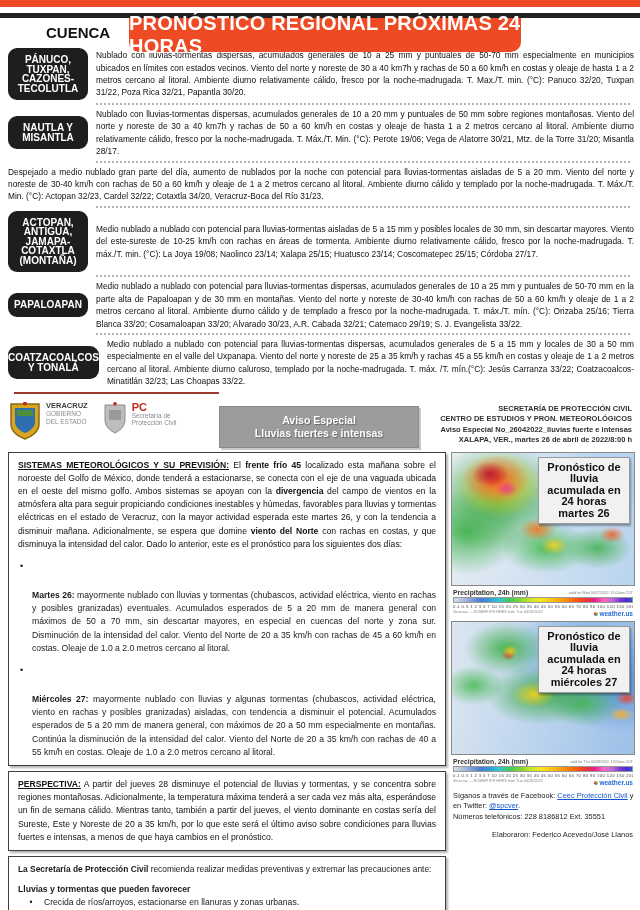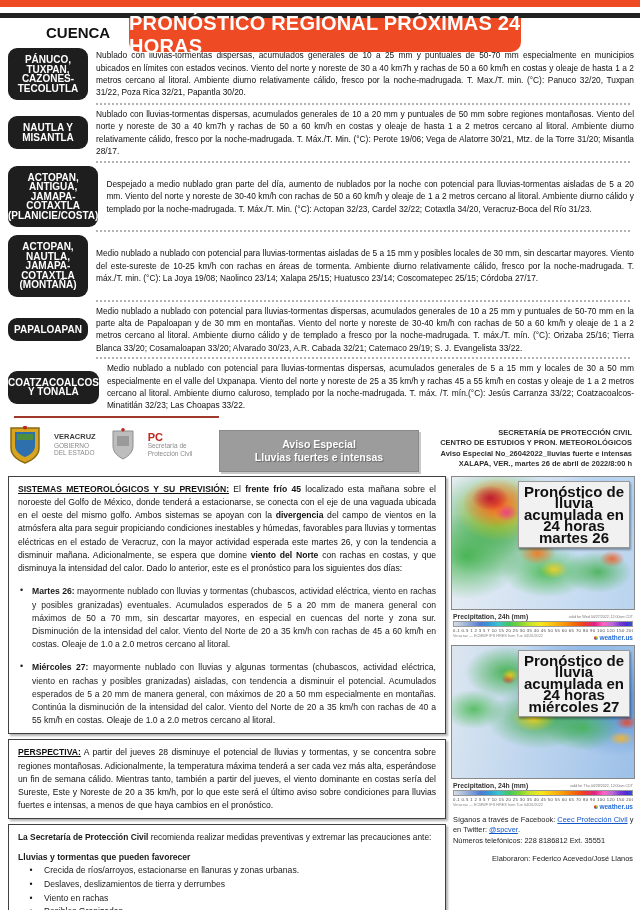--- a/index.html
+++ b/index.html
@@ -21,40 +21,40 @@
   .region-row { display:flex; align-items:center; gap:8px; padding:2px 0; }
   .region-label { flex:0 0 80px; background:#1e1e1e; color:#fff; border-radius:9px;
     font-size:10px; font-weight:bold; text-align:center; padding:7px 0; line-height:9.5px; }
   .region-text { flex:1; font-size:8.35px; line-height:12.4px; text-align:justify; color:#111; }
   .dotted-div { border-top:2px dotted #b3b3b3; margin:1px 4px 1px 88px; }
   .maroon-line { width:205px; height:2px; background:#9e392b; margin:2px 0 0 6px; }
 
   
   .aviso-band { display:flex; align-items:flex-start; padding:6px 8px 2px 8px; gap:6px; }
   .logo-wrap { display:flex; gap:14px; flex:0 0 205px; padding-top:2px; }
-  .logo { display:flex; gap:12px; align-items:center; }
+  .logo { display:flex; gap:4px; align-items:flex-start; }
   .logo-txt1 { font-size:7.5px; font-weight:bold; color:#3c3c3c; line-height:8.5px; }
   .logo-txt2 { font-size:6.5px; color:#8a8a8a; line-height:7.5px; }
   .pc-big { font-size:11px; font-weight:bold; color:#c0271d; line-height:10px; }
   .gray-box { flex:0 0 200px; background:#9c9c9c; border:1px solid #8a8a8a;
     box-shadow:2px 2px 0 #c9c9c9; padding:7px 4px; margin-top:6px; }
   .gray-box div { color:#fff; font-weight:bold; font-size:10.5px; text-align:center; line-height:13px;
     text-shadow:1px 1px 1px rgba(90,90,90,.8); }
   .aviso-meta { flex:1; text-align:right; font-size:7.5px; font-weight:bold; color:#2f2f2f;
     line-height:10.5px; padding-top:4px; }
 
   
   .main { display:flex; gap:5px; padding:2px 5px 0 8px; }
   .left-col { flex:1; min-width:0; }
   .panel { border:1.6px solid #404040; box-shadow:2px 2px 2px rgba(0,0,0,.3); background:#fff;
     padding:6px 9px; margin-bottom:5px; }
   .body-txt { font-size:8.6px; line-height:13.2px; text-align:justify; color:#111; }
   .blt { display:flex; margin-top:10px; }
   .blt-mark { flex:0 0 14px; padding-left:2px; font-size:9px; }
-  .blt-body { flex:1; font-size:8.6px; line-height:13.2px; text-align:justify; }
+  .blt-body { flex:1; font-size:8.6px; line-height:13.2px; text-align:justify;margin-top:28px; }
   .persp-head { font-weight:bold; text-decoration:underline; }
   .rec-line { font-size:8.4px; line-height:12px; }
   .favor-head { font-weight:bold; font-size:8.6px; margin-top:9px; }
   .favor-list { margin-top:2px; }
   .favor-item { display:flex; font-size:8.6px; line-height:13.6px; }
   .favor-item .m { flex:0 0 26px; text-align:center; }
   b.inl { font-weight:bold; }
 
   
   .right-col { flex:0 0 184px; display:flex; flex-direction:column; }
@@ -84,23 +84,23 @@
       radial-gradient(ellipse 16px 10px at 96% 58%, rgba(235,70,40,.9), rgba(235,70,40,0) 70%),
       radial-gradient(ellipse 18px 10px at 93% 70%, rgba(247,180,38,.9), rgba(247,180,38,0) 70%),
       radial-gradient(ellipse 55px 35px at 30% 20%, rgba(60,175,70,.9), rgba(60,175,70,0) 76%),
       radial-gradient(ellipse 70px 40px at 48% 55%, rgba(56,170,68,.92), rgba(56,170,68,0) 76%),
       radial-gradient(ellipse 50px 30px at 72% 62%, rgba(66,182,78,.85), rgba(66,182,78,0) 76%),
       radial-gradient(ellipse 40px 26px at 12% 48%, rgba(70,186,80,.85), rgba(70,186,80,0) 76%),
       radial-gradient(ellipse 90px 70px at 72% 28%, rgba(96,156,226,.9), rgba(96,156,226,0) 85%),
       radial-gradient(ellipse 80px 60px at 90% 45%, rgba(70,130,210,.85), rgba(70,130,210,0) 85%),
       linear-gradient(100deg, #dce6f0 0%, #bcd4ee 50%, #9cc0e8 100%);
   }
-  .map-title { position:absolute; top:4px; right:4px; width:112px; background:#f1f1f1;
+  .map-title { position:absolute; top:4px; right:4px; width:92px; background:#f1f1f1;
     border:1px solid #999; box-shadow:1px 2px 2px rgba(0,0,0,.35); padding:4px 3px;
-    font-size:15px; font-weight:bold; text-align:center; line-height:11.5px; color:#111; }
+    font-size:11px; font-weight:bold; text-align:center; line-height:11.5px; color:#111; }
   .legend { width:184px; padding:3px 2px 1px 2px; }
   .legend-top { display:flex; justify-content:space-between; align-items:flex-end; }
   .legend-label { font-size:6.8px; font-weight:bold; color:#333; }
   .legend-valid { font-size:3.6px; color:#777; text-align:right; line-height:4.5px; }
   .legend-bar { height:6px; margin-top:1px; border:0.5px solid #999;
     background:linear-gradient(90deg,#d7dce4 0%,#aebfdc 5%,#7e9fd8 10%,#4f7ad2 15%,#2f9ed8 20%,
       #38c4cf 25%,#3fc860 31%,#7ed633 37%,#c8e52c 43%,#f8e71c 49%,#fbc211 55%,#f99b0c 61%,
       #f56d07 67%,#ef3b24 73%,#e0218a 79%,#ff63c0 84%,#b76bd8 89%,#7d3bd4 93%,#4b2bd4 97%,#2b55d8 100%); }
   .legend-ticks { font-size:4.2px; color:#444; letter-spacing:.4px; white-space:nowrap; overflow:hidden; margin-top:1px; }
   .legend-bottom { display:flex; justify-content:space-between; margin-top:1px; align-items:flex-start; }
@@ -138,27 +138,26 @@
     </div>
     <div class="dotted-div"></div>
 
     <div class="region-row">
       <div class="region-label">NAUTLA Y MISANTLA</div>
       <div class="region-text">Nublado con lluvias-tormentas dispersas, acumulados generales de 10 a 20 mm y puntuales de 50 mm sobre regiones montañosas. Viento del norte y noreste de 30 a 40 km7h y rachas de 50 a 60 km/h en costas y oleaje de hasta 1 a 2 metros cercano al litoral. Ambiente diurno relativamente cálido, fresco por la noche-madrugada. T. Máx./T. Min. (°C): Perote 19/06; Vega de Alatorre 30/21, Mtz. de la Torre 31/20; Misantla 28/17.</div>
     </div>
     <div class="dotted-div"></div>
 
     <div class="region-row">
-      <div class="region-label">ACTOPAN, ANTIGUA, JAMAPA-COTAXTLA (PLANICIE/COSTA)</div>
       <div class="region-text">Despejado a medio nublado gran parte del día, aumento de nublados por la noche con potencial para lluvias-tormentas aisladas de 5 a 20 mm. Viento del norte y noreste de 30-40 km/h con rachas de 50 a 60 km/h y oleaje de 1 a 2 metros cercano al litoral. Ambiente diurno cálido y templado por la noche-madrugada. T. Máx./T. Min. (°C): Actopan 32/23, Cardel 32/22; Cotaxtla 34/20, Veracruz-Boca del Río 31/23.</div>
     </div>
     <div class="dotted-div"></div>
 
     <div class="region-row">
-      <div class="region-label">ACTOPAN, NAUTLA, JAMAPA-COTAXTLA (MONTAÑA)</div>
+      <div class="region-label">ACTOPAN, ANTIGUA, JAMAPA-COTAXTLA (MONTAÑA)</div>
       <div class="region-text">Medio nublado a nublado con potencial para lluvias-tormentas aisladas de 5 a 15 mm y posibles locales de 30 mm, sin descartar mayores. Viento del este-sureste de 10-25 km/h con rachas en áreas de tormenta. Ambiente diurno relativamente cálido, fresco por la noche-madrugada. T. máx./T. min. (°C): La Joya 19/08; Naolinco 23/14; Xalapa 25/15; Huatusco 23/14; Coscomatepec 25/15; Córdoba 27/17.</div>
     </div>
     <div class="dotted-div"></div>
 
     <div class="region-row">
       <div class="region-label">PAPALOAPAN</div>
       <div class="region-text">Medio nublado a nublado con potencial para lluvias-tormentas dispersas, acumulados generales de 10 a 25 mm y puntuales de 50-70 mm en la parte alta de Papaloapan y de 30 mm en montañas. Viento del norte y noreste de 30-40 km/h con rachas de 50 a 60 km/h y oleaje de 1 a 2 metros cercano al litoral. Ambiente diurno cálido y de templado a fresco por la noche-madrugada. T. máx./T. mín. (°C): Orizaba 25/16; Tierra Blanca 33/20; Cosamaloapan 33/20; Alvarado 30/23, A.R. Cabada 32/21; Catemaco 29/19; S. J. Evangelista 33/22.</div>
     </div>
     <div class="dotted-div"></div>
 

